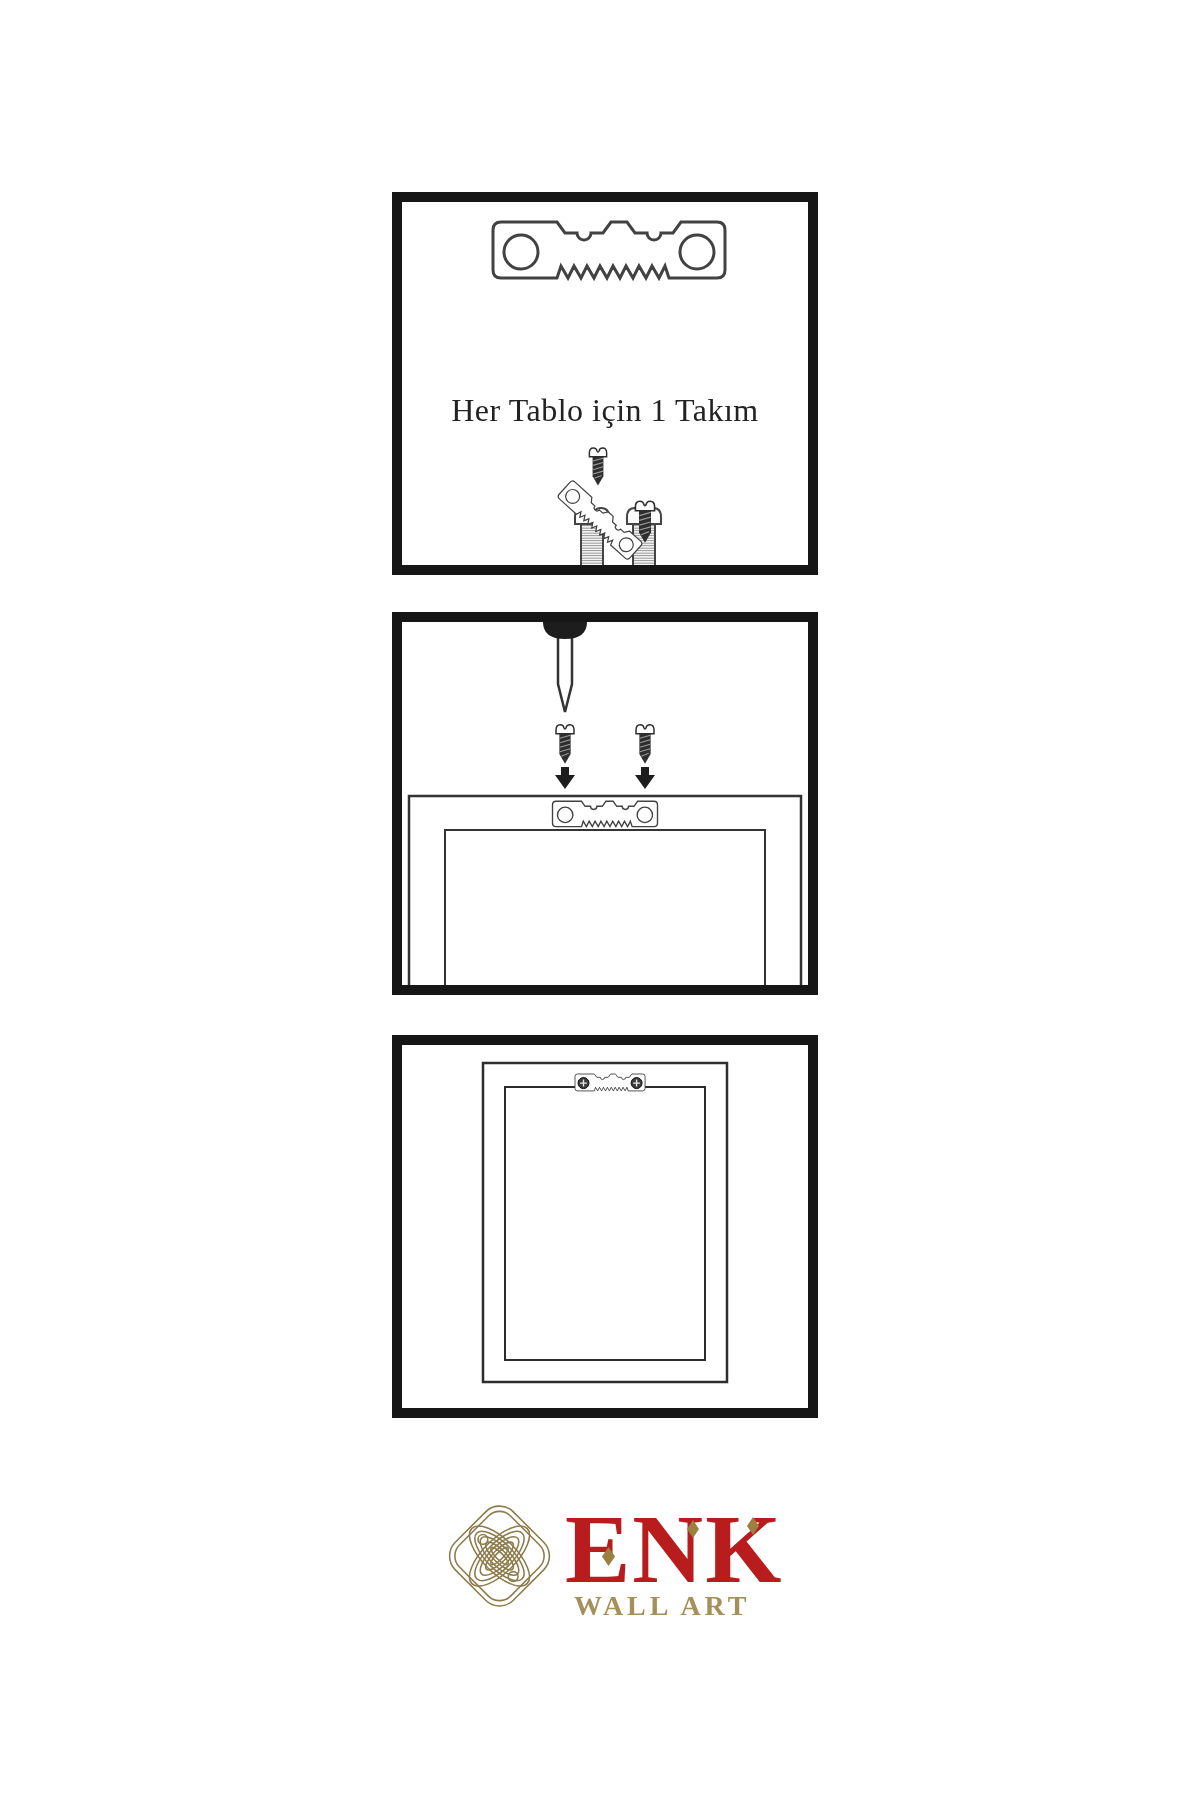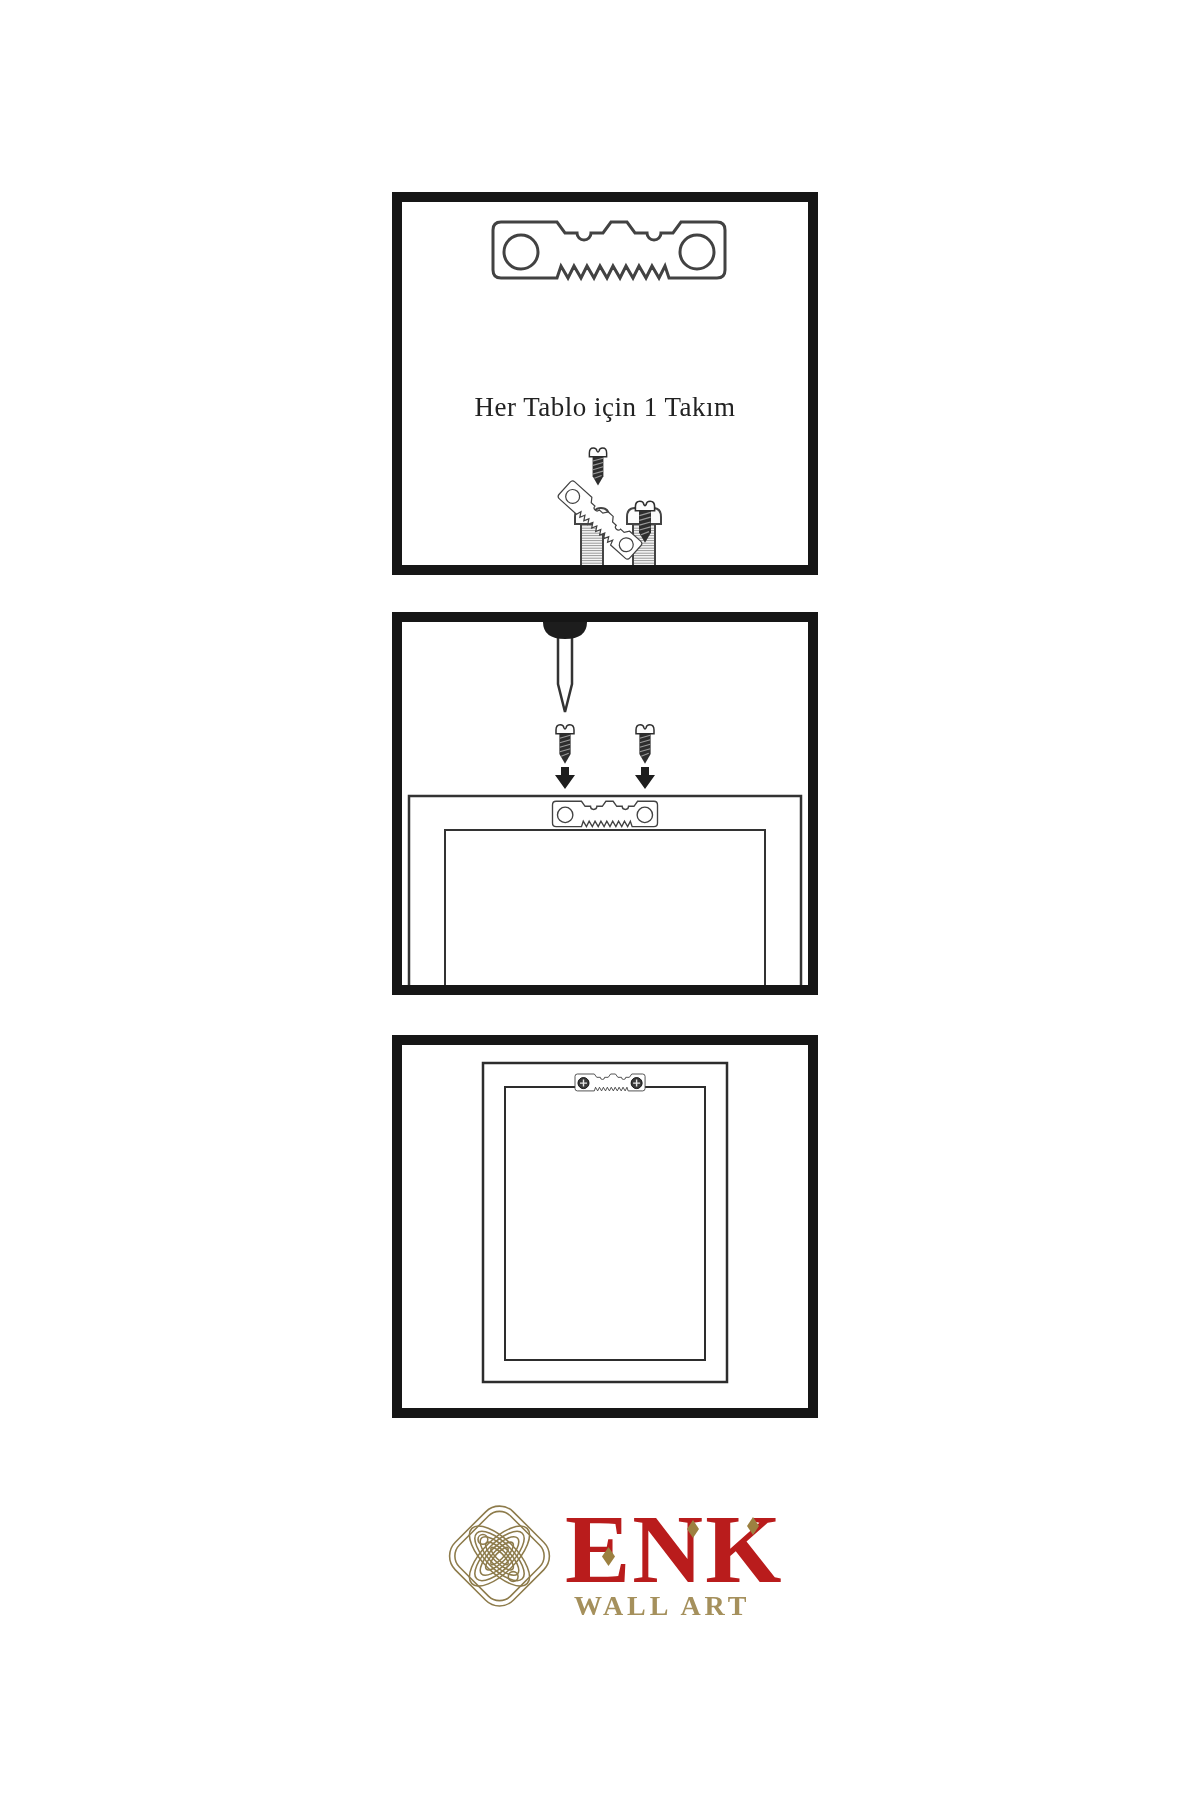--- a/index.html
+++ b/index.html
@@ -12,21 +12,21 @@
   .panel {
     position:absolute; left:392px; width:426px; height:383px;
     border:10px solid #161616; background:#ffffff;
   }
   .panel svg { position:absolute; left:0; top:0; }
   .panel-1 { top:192px; }
   .panel-2 { top:612px; }
   .panel-3 { top:1035px; }
   .caption {
     position:absolute; left:0; right:0; top:190px;
-    text-align:center; font-size:27px; letter-spacing:0.5px;
+    text-align:center; font-size:32px; letter-spacing:0.5px;
     color:#222222; font-family:"Liberation Serif", serif;
   }
   .logo-knot { position:absolute; left:437px; top:1488px; }
   .brand-name {
     position:absolute; left:565px; top:1500px; width:230px;
     font-family:"Liberation Serif", serif; font-weight:bold;
     font-size:98px; line-height:1; letter-spacing:2px; color:#b91c1c;
   }
   .brand-tagline {
     position:absolute; left:574px; top:1592px; width:220px;

